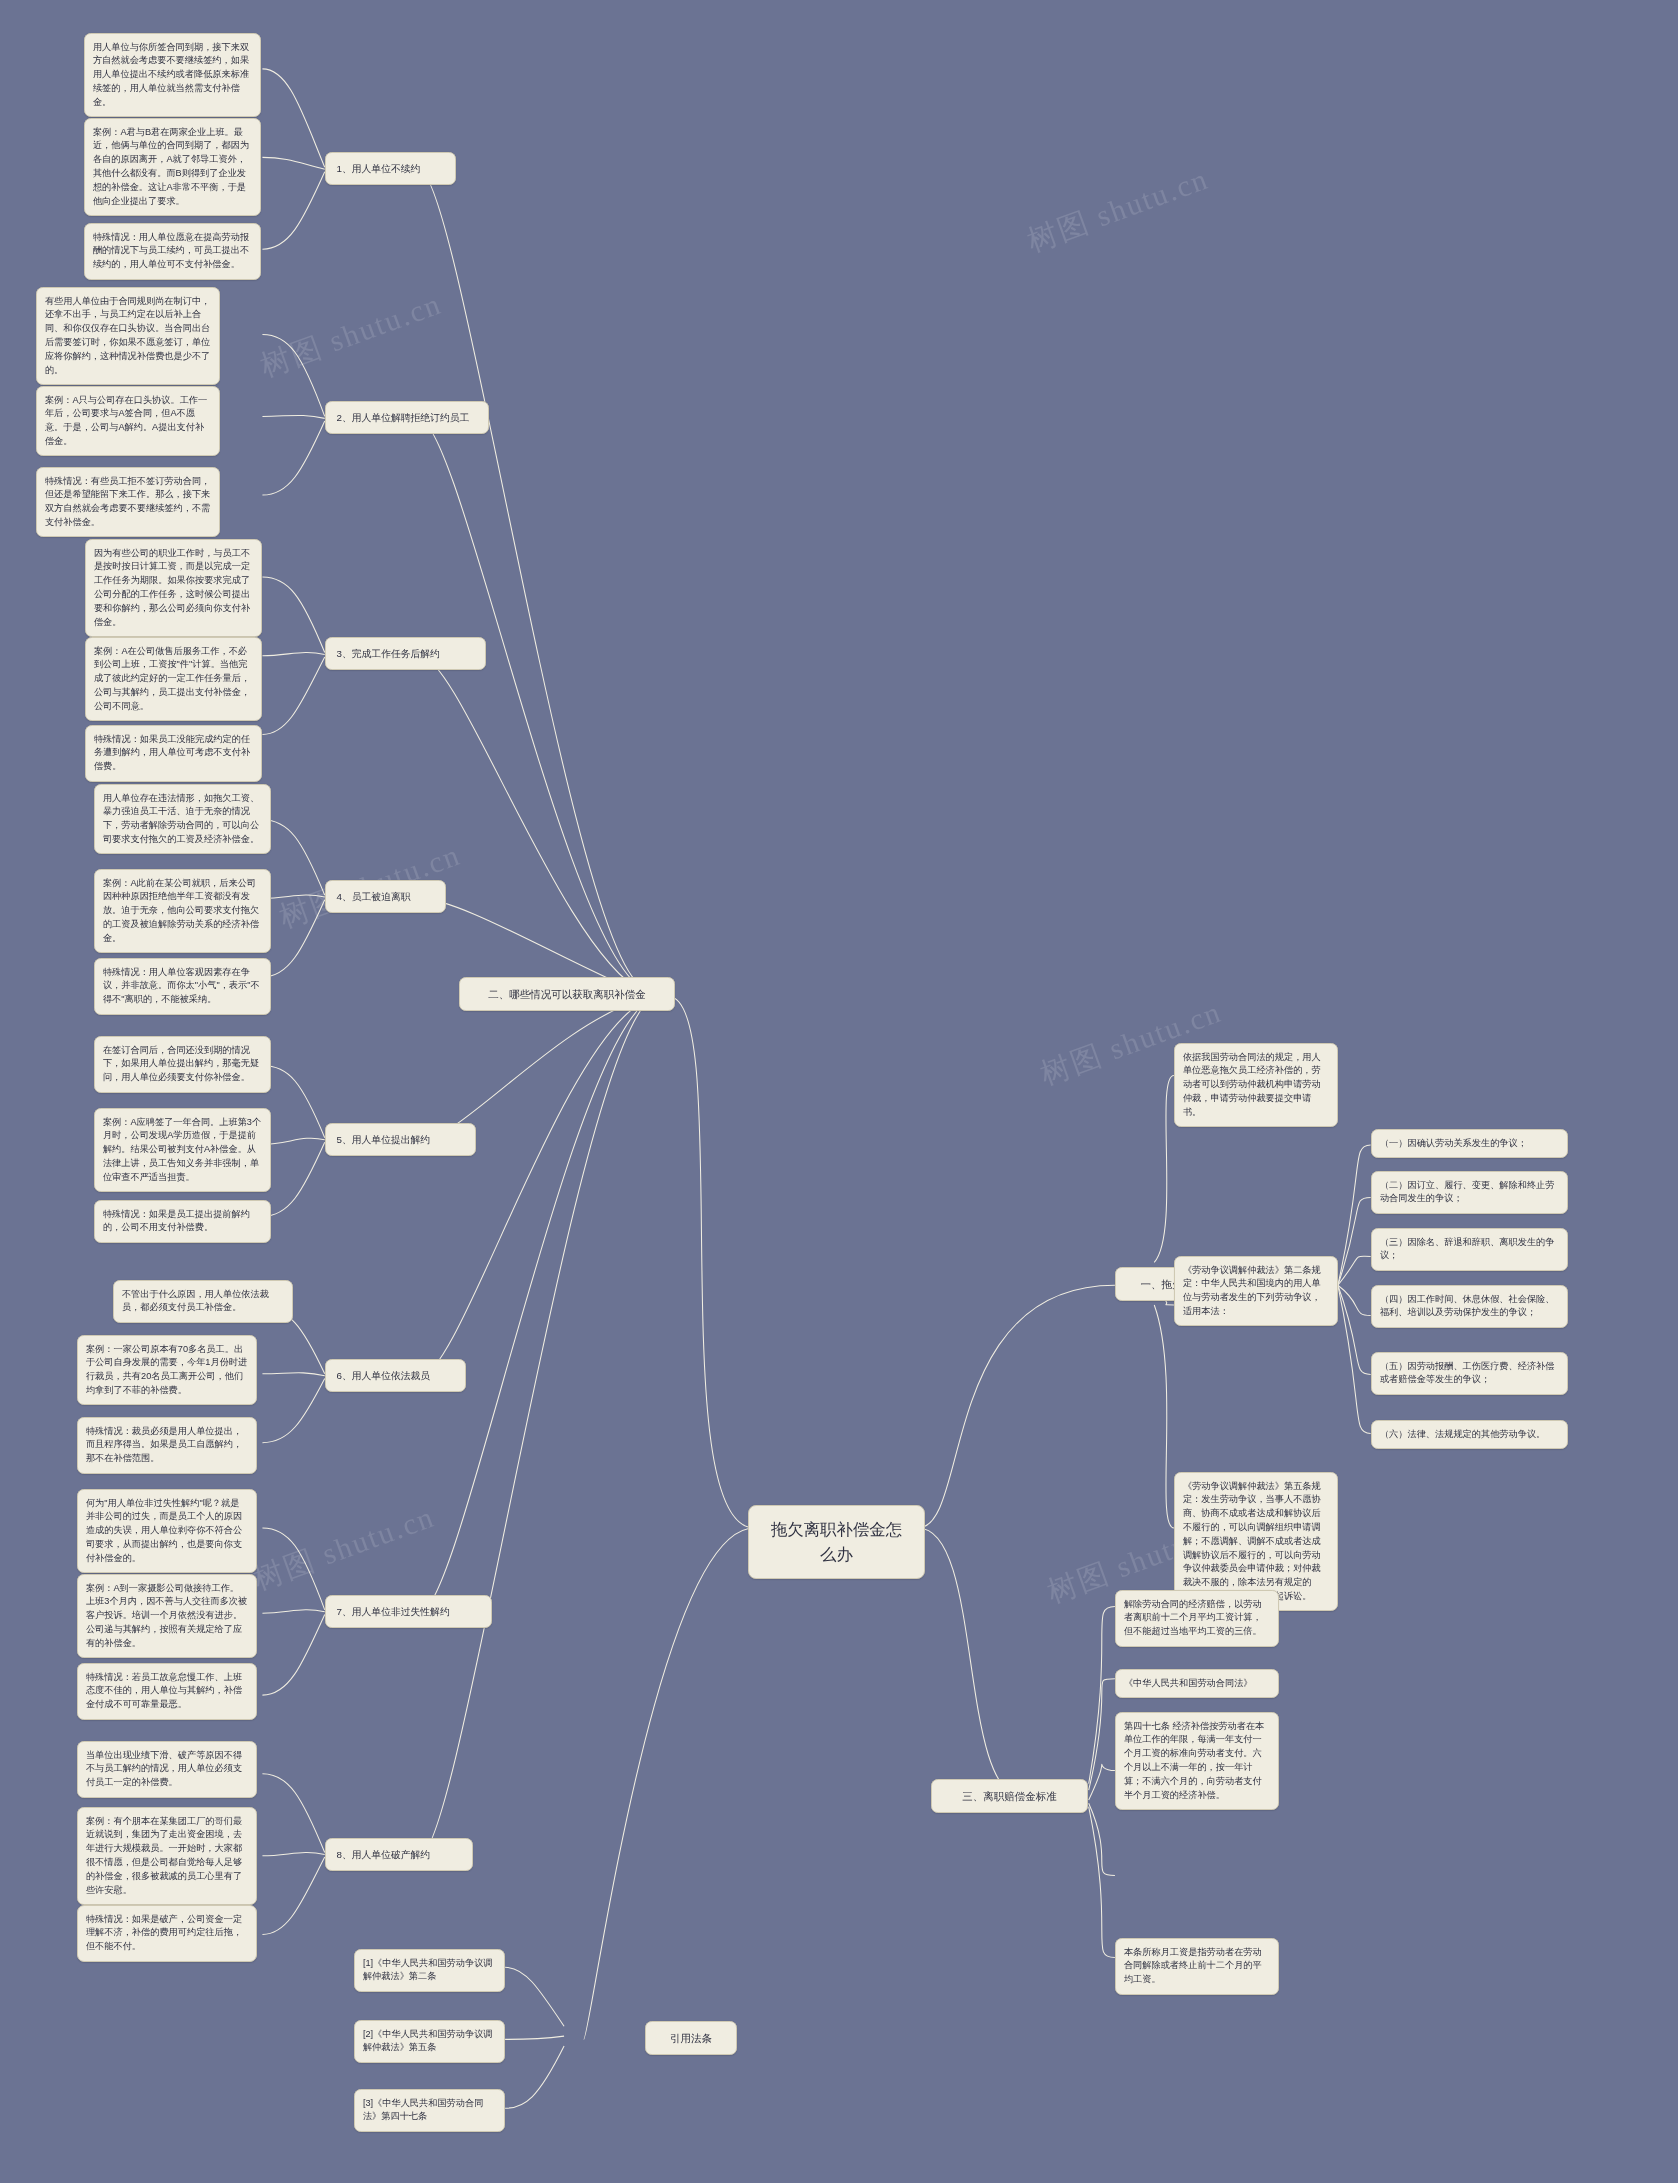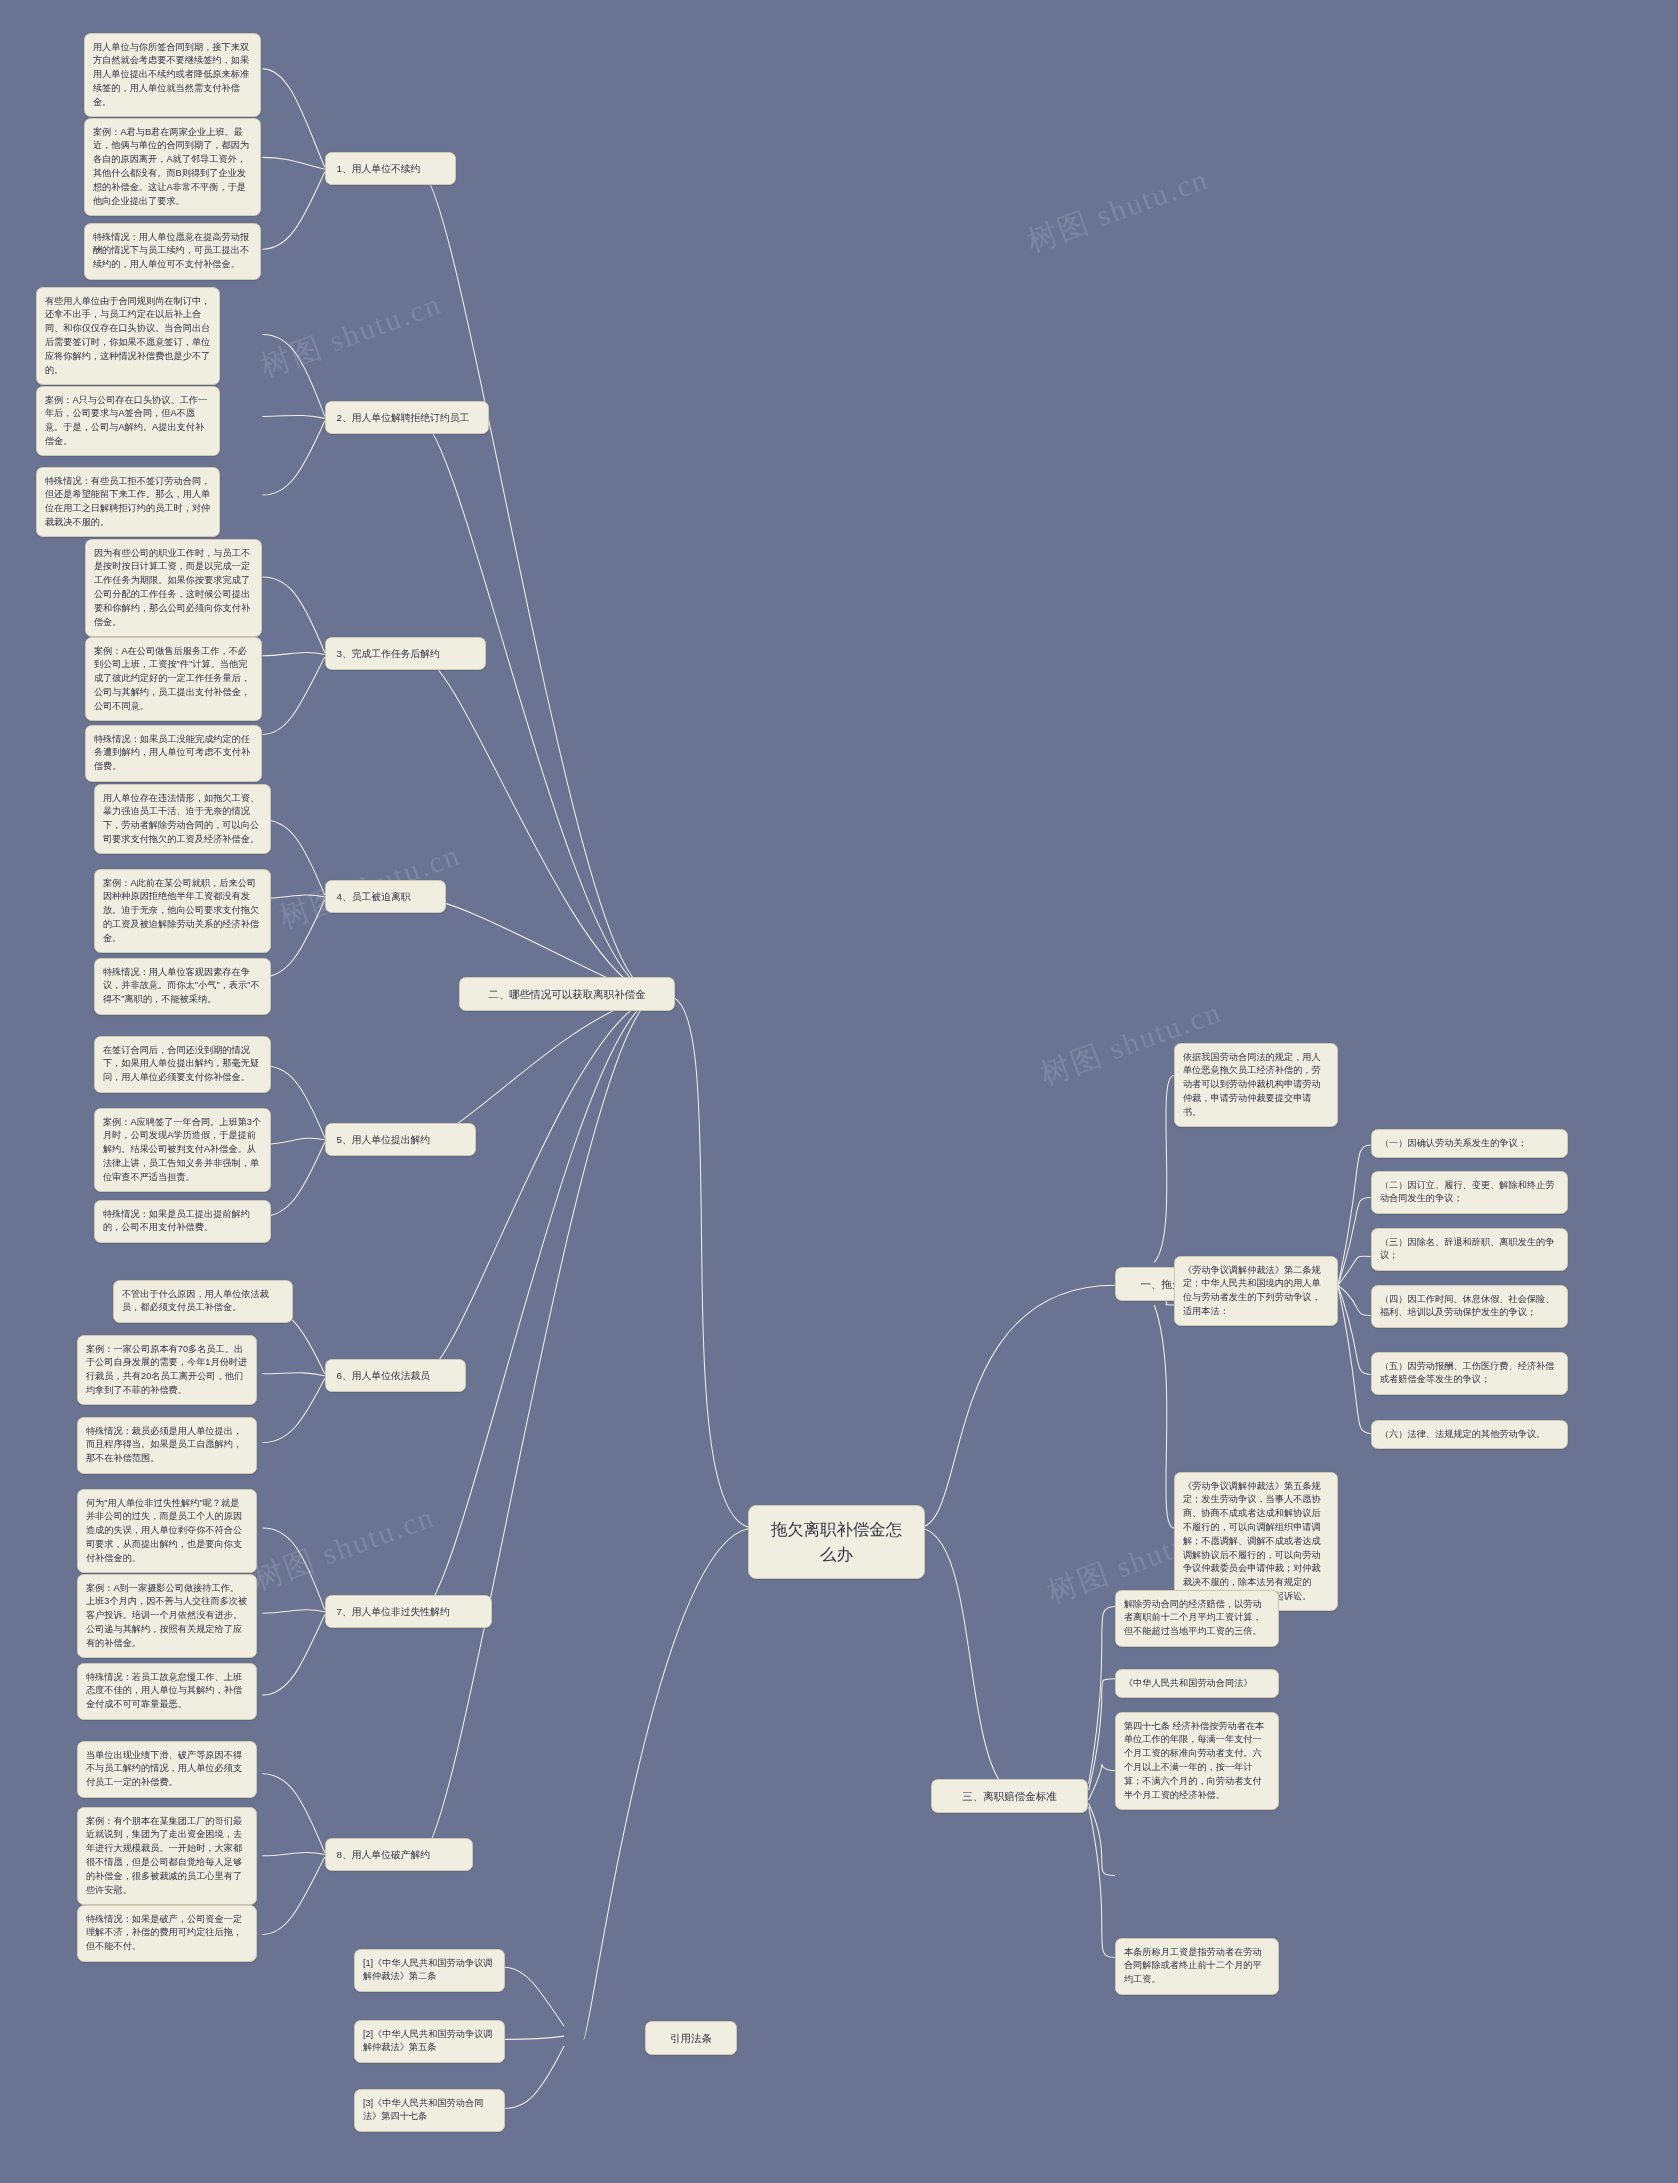--- a/index.html
+++ b/index.html
@@ -146,21 +146,21 @@
   <div class="node branch" style="left:325px;top:1359px;width:141px;font-size:9.8px;text-align:left;">6、用人单位依法裁员</div>
   <div class="node branch" style="left:325px;top:1595px;width:167px;font-size:9.8px;text-align:left;">7、用人单位非过失性解约</div>
   <div class="node branch" style="left:325px;top:1838px;width:148px;font-size:9.8px;text-align:left;">8、用人单位破产解约</div>
 
   <div class="node small" style="left:84px;top:33px;width:177px;">用人单位与你所签合同到期，接下来双方自然就会考虑要不要继续签约，如果用人单位提出不续约或者降低原来标准续签的，用人单位就当然需支付补偿金。</div>
   <div class="node small" style="left:84px;top:118px;width:177px;">案例：A君与B君在两家企业上班。最近，他俩与单位的合同到期了，都因为各自的原因离开，A就了邻导工资外，其他什么都没有。而B则得到了企业发想的补偿金。这让A非常不平衡，于是他向企业提出了要求。</div>
   <div class="node small" style="left:84px;top:223px;width:177px;">特殊情况：用人单位愿意在提高劳动报酬的情况下与员工续约，可员工提出不续约的，用人单位可不支付补偿金。</div>
 
   <div class="node small" style="left:36px;top:287px;width:184px;">有些用人单位由于合同规则尚在制订中，还拿不出手，与员工约定在以后补上合同、和你仅仅存在口头协议。当合同出台后需要签订时，你如果不愿意签订，单位应将你解约，这种情况补偿费也是少不了的。</div>
   <div class="node small" style="left:36px;top:386px;width:184px;">案例：A只与公司存在口头协议。工作一年后，公司要求与A签合同，但A不愿意。于是，公司与A解约。A提出支付补偿金。</div>
-  <div class="node small" style="left:36px;top:467px;width:184px;">特殊情况：有些员工拒不签订劳动合同，但还是希望能留下来工作。那么，用人单位在用工之日解聘拒订约的员工时，对仲裁裁决不服的。</div>
+  <div class="node small" style="left:36px;top:467px;width:184px;">特殊情况：有些员工拒不签订劳动合同，但还是希望能留下来工作。那么，接下来双方自然就会考虑要不要继续签约，不需支付补偿金。</div>
 
   <div class="node small" style="left:85px;top:539px;width:177px;">因为有些公司的职业工作时，与员工不是按时按日计算工资，而是以完成一定工作任务为期限。如果你按要求完成了公司分配的工作任务，这时候公司提出要和你解约，那么公司必须向你支付补偿金。</div>
   <div class="node small" style="left:85px;top:637px;width:177px;">案例：A在公司做售后服务工作，不必到公司上班，工资按"件"计算。当他完成了彼此约定好的一定工作任务量后，公司与其解约，员工提出支付补偿金，公司不同意。</div>
   <div class="node small" style="left:85px;top:725px;width:177px;">特殊情况：如果员工没能完成约定的任务遭到解约，用人单位可考虑不支付补偿费。</div>
 
   <div class="node small" style="left:94px;top:784px;width:177px;">用人单位存在违法情形，如拖欠工资、暴力强迫员工干活、迫于无奈的情况下，劳动者解除劳动合同的，可以向公司要求支付拖欠的工资及经济补偿金。</div>
   <div class="node small" style="left:94px;top:869px;width:177px;">案例：A此前在某公司就职，后来公司因种种原因拒绝他半年工资都没有发放。迫于无奈，他向公司要求支付拖欠的工资及被迫解除劳动关系的经济补偿金。</div>
   <div class="node small" style="left:94px;top:958px;width:177px;">特殊情况：用人单位客观因素存在争议，并非故意。而你太"小气"，表示"不得不"离职的，不能被采纳。</div>
 
   <div class="node small" style="left:94px;top:1036px;width:177px;">在签订合同后，合同还没到期的情况下，如果用人单位提出解约，那毫无疑问，用人单位必须要支付你补偿金。</div>

